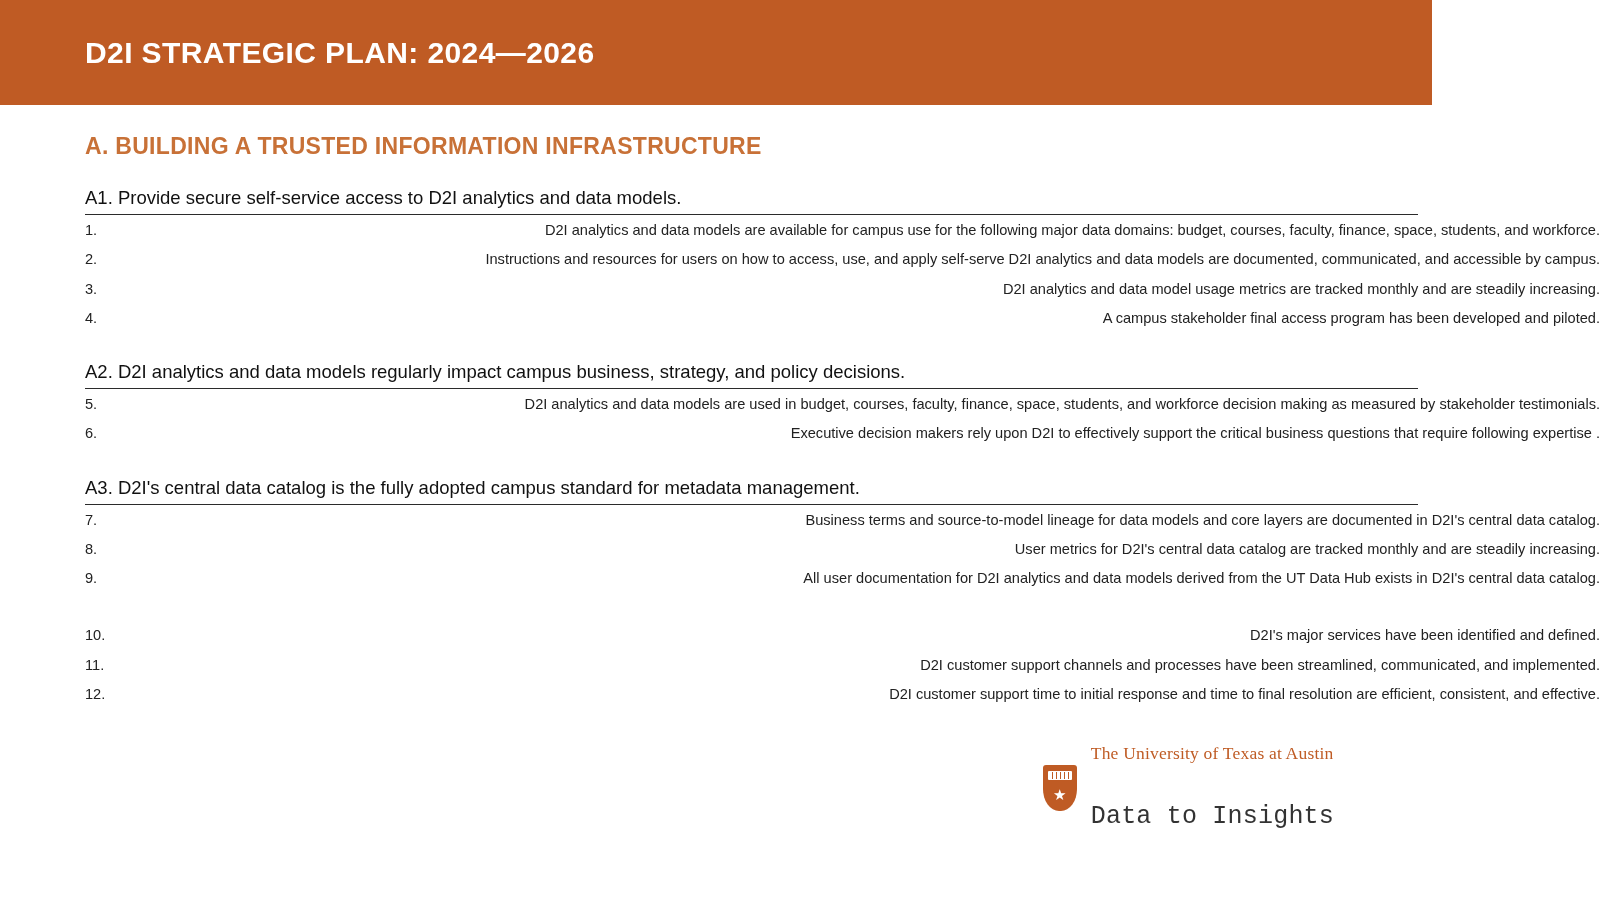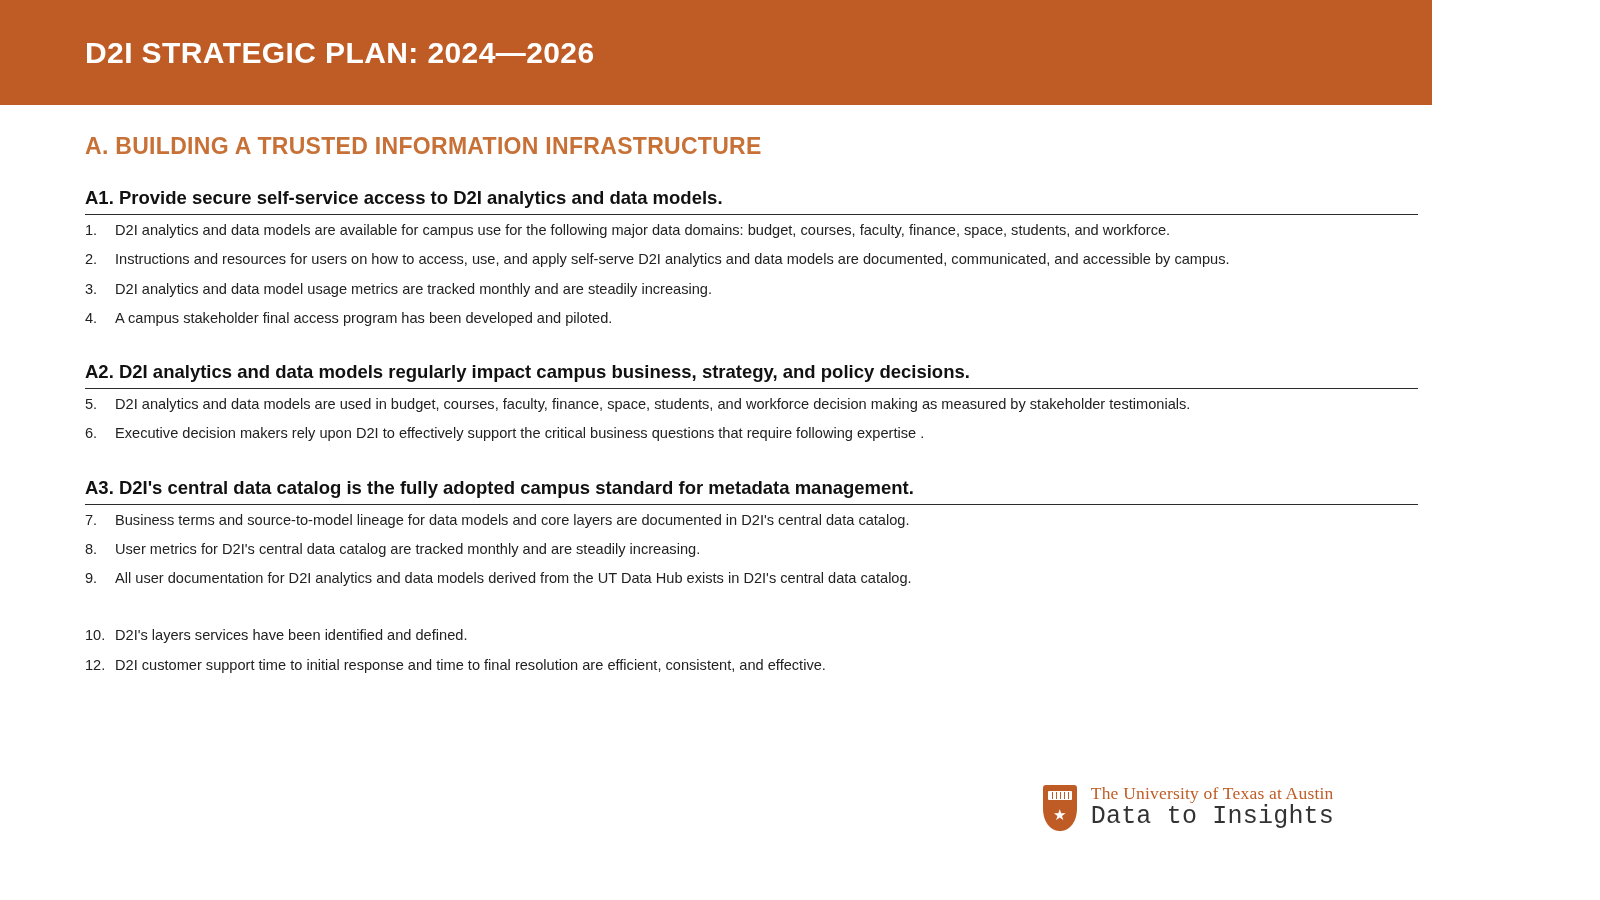--- a/index.html
+++ b/index.html
@@ -49,21 +49,21 @@
     font-weight: bold;
     letter-spacing: 0.3px;
     margin: 0 0 26px 0;
   }
 
   .goal-block {
     margin-bottom: 10px;
   }
   .goal-title {
     font-size: 18.5px;
-    font-weight: bold;
+    font-weight: normal;
     color: #111111;
     padding-bottom: 5px;
     border-bottom: 1.5px solid #2b2b2b;
     width: 1333px;
     box-sizing: border-box;
     line-height: 1.25;
   }
 
   .items {
     margin: 0;
@@ -79,20 +79,21 @@
     line-height: 1.25;
   }
   .item-num {
     width: 30px;
     flex: 0 0 30px;
     text-align: left;
     color: #222222;
   }
   .item-text {
     flex: 1 1 auto;
+    text-align: right;
   }
   .goal-gap {
     height: 18px;
   }
 
   
   .footer-logo {
     position: absolute;
     right: 98px;
     bottom: 68px;
@@ -131,20 +132,21 @@
     top: 22px;
     transform: translateX(-50%);
     color: #ffffff;
     font-size: 15px;
     line-height: 1;
   }
   .logo-text {
     display: flex;
     flex-direction: column;
     justify-content: center;
+    gap: 40px;
   }
   .logo-line1 {
     font-family: "Liberation Serif", serif;
     font-size: 17.5px;
     color: #bf5b24;
     letter-spacing: 0.2px;
     line-height: 1.15;
   }
   .logo-line2 {
     font-family: Liberation Mono, monospace;
@@ -223,21 +225,25 @@
         </li>
       </ul>
     </div>
 
     <div class="goal-gap"></div>
 
     <div class="goal-block">
       <ul class="items">
         <li class="item-row">
           <span class="item-num">10.</span>
-          <span class="item-text">D2I's layers services have been identified and defined.</span>
+          <span class="item-text">D2I's major services have been identified and defined.</span>
+        </li>
+        <li class="item-row">
+          <span class="item-num">11.</span>
+          <span class="item-text">D2I customer support channels and processes have been streamlined, communicated, and implemented.</span>
         </li>
         <li class="item-row">
           <span class="item-num">12.</span>
           <span class="item-text">D2I customer support time to initial response and time to final resolution are efficient, consistent, and effective.</span>
         </li>
       </ul>
     </div>
   </div>
 
   <div class="footer-logo">

